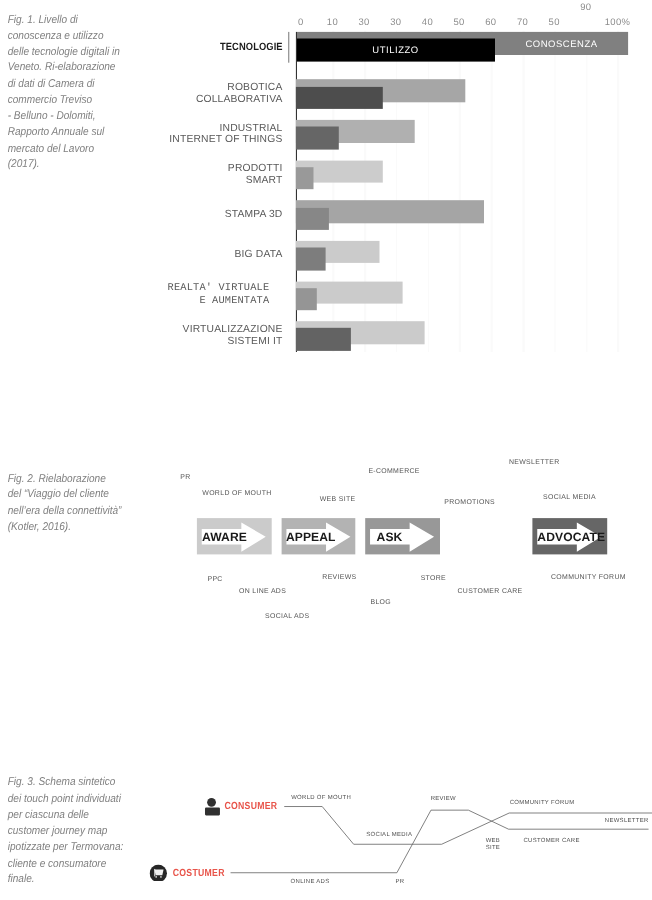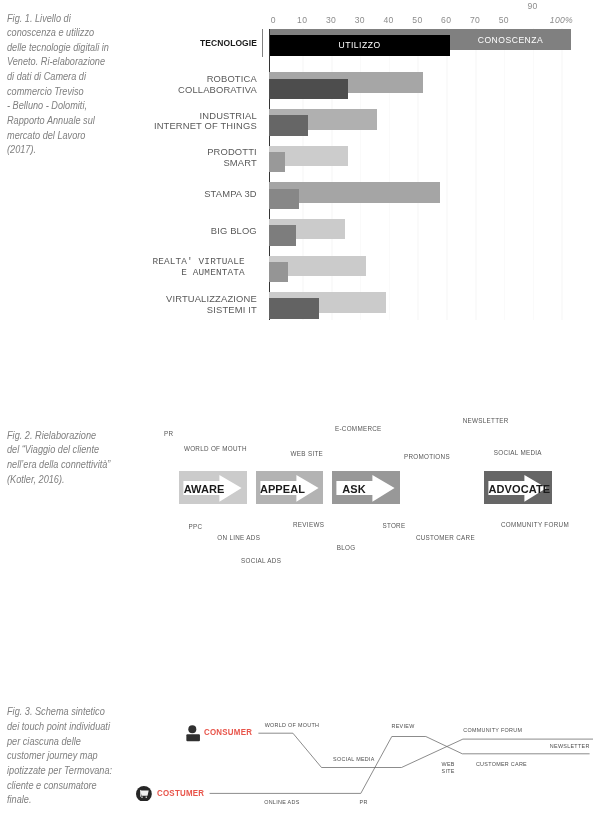--- a/index.html
+++ b/index.html
@@ -60,21 +60,21 @@
   <div class="tick" style="left:273.40px;top:14.6px;">0</div>
   <div class="tick" style="left:302.20px;top:14.6px;">10</div>
   <div class="tick" style="left:331.00px;top:14.6px;">30</div>
   <div class="tick" style="left:359.80px;top:14.6px;">30</div>
   <div class="tick" style="left:388.60px;top:14.6px;">40</div>
   <div class="tick" style="left:417.40px;top:14.6px;">50</div>
   <div class="tick" style="left:446.20px;top:14.6px;">60</div>
   <div class="tick" style="left:475.00px;top:14.6px;">70</div>
   <div class="tick" style="left:503.80px;top:14.6px;">50</div>
   <div class="tick" style="left:532.60px;top:1px;">90</div>
-  <div class="tick" style="left:561.40px;top:14.6px;font-style:italic;">100%</div>
+  <div class="tick" style="left:561.40px;top:14.6px;">100%</div>
   <div class="axisline" style="left:268.80px;top:29.0px;height:290.5px;"></div>
   <div class="hdrlabel" style="left:96.9px;top:37.0px;width:160px;">TECNOLOGIE</div>
   <div class="hdrtick" style="left:261.6px;top:29.0px;height:27.5px;"></div>
   <div class="legbar" style="left:269.6px;top:29.4px;width:301.8px;height:20.4px;background:#808080;"></div>
   <div class="legbar" style="left:269.6px;top:35.2px;width:180.0px;height:21.1px;background:#000000;"></div>
   <div class="legtext" style="left:269.6px;top:39.6px;width:180.0px;">UTILIZZO</div>
   <div class="legtext" style="left:449.6px;top:35.2px;width:121.8px;">CONOSCENZA</div>
   <div class="bar" style="left:269.00px;top:72.40px;width:154.16px;height:20.50px;background:#a6a6a6;"></div>
   <div class="bar" style="left:269.00px;top:78.70px;width:79.28px;height:20.50px;background:#4d4d4d;"></div>
   <div class="catlabel" style="left:80px;top:74.15px;width:176.8px;">
@@ -94,21 +94,21 @@
       <div>SMART</div>
     </div>
   <div class="bar" style="left:269.00px;top:182.26px;width:171.44px;height:20.50px;background:#a5a5a5;"></div>
   <div class="bar" style="left:269.00px;top:188.56px;width:30.32px;height:20.50px;background:#878787;"></div>
   <div class="catlabel" style="left:80px;top:189.36px;width:176.8px;">
       <div>STAMPA 3D</div>
     </div>
   <div class="bar" style="left:269.00px;top:218.88px;width:76.40px;height:20.50px;background:#cbcbcb;"></div>
   <div class="bar" style="left:269.00px;top:225.18px;width:27.44px;height:20.50px;background:#7d7d7d;"></div>
   <div class="catlabel" style="left:80px;top:225.98px;width:176.8px;">
-      <div>BIG BLOG</div>
+      <div>BIG DATA</div>
     </div>
   <div class="bar" style="left:269.00px;top:255.50px;width:96.56px;height:20.50px;background:#cbcbcb;"></div>
   <div class="bar" style="left:269.00px;top:261.80px;width:18.80px;height:20.50px;background:#959595;"></div>
   <div class="catlabel" style="left:68px;top:257.25px;width:176.8px;font-family:Liberation Mono, monospace;">
       <div>REALTA' VIRTUALE</div>
       <div>E AUMENTATA</div>
     </div>
   <div class="bar" style="left:269.00px;top:292.12px;width:116.72px;height:20.50px;background:#cbcbcb;"></div>
   <div class="bar" style="left:269.00px;top:298.42px;width:50.48px;height:20.50px;background:#636363;"></div>
   <div class="catlabel" style="left:80px;top:293.87px;width:176.8px;">

